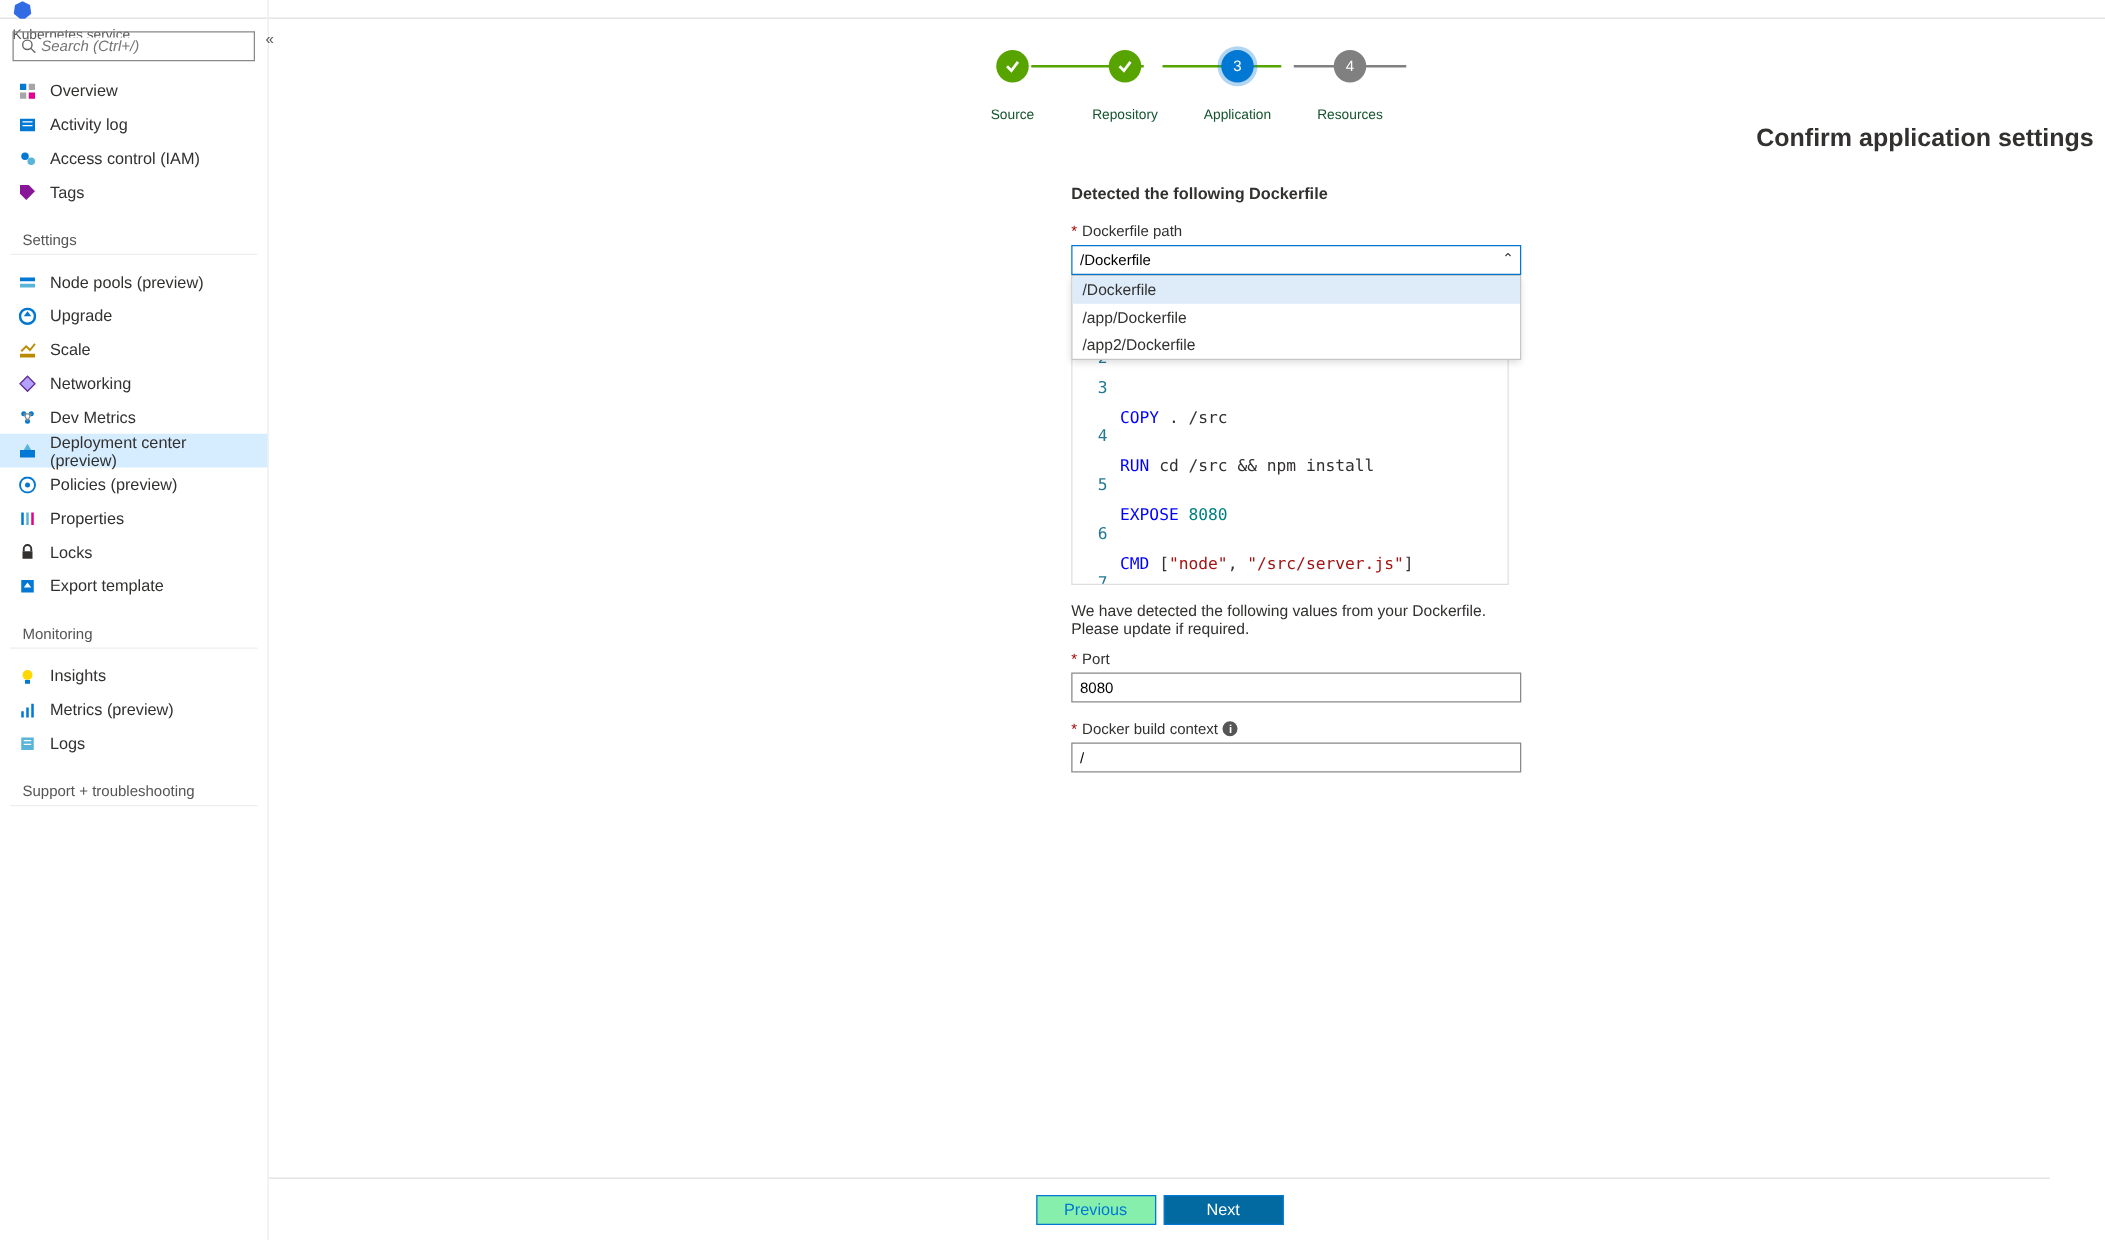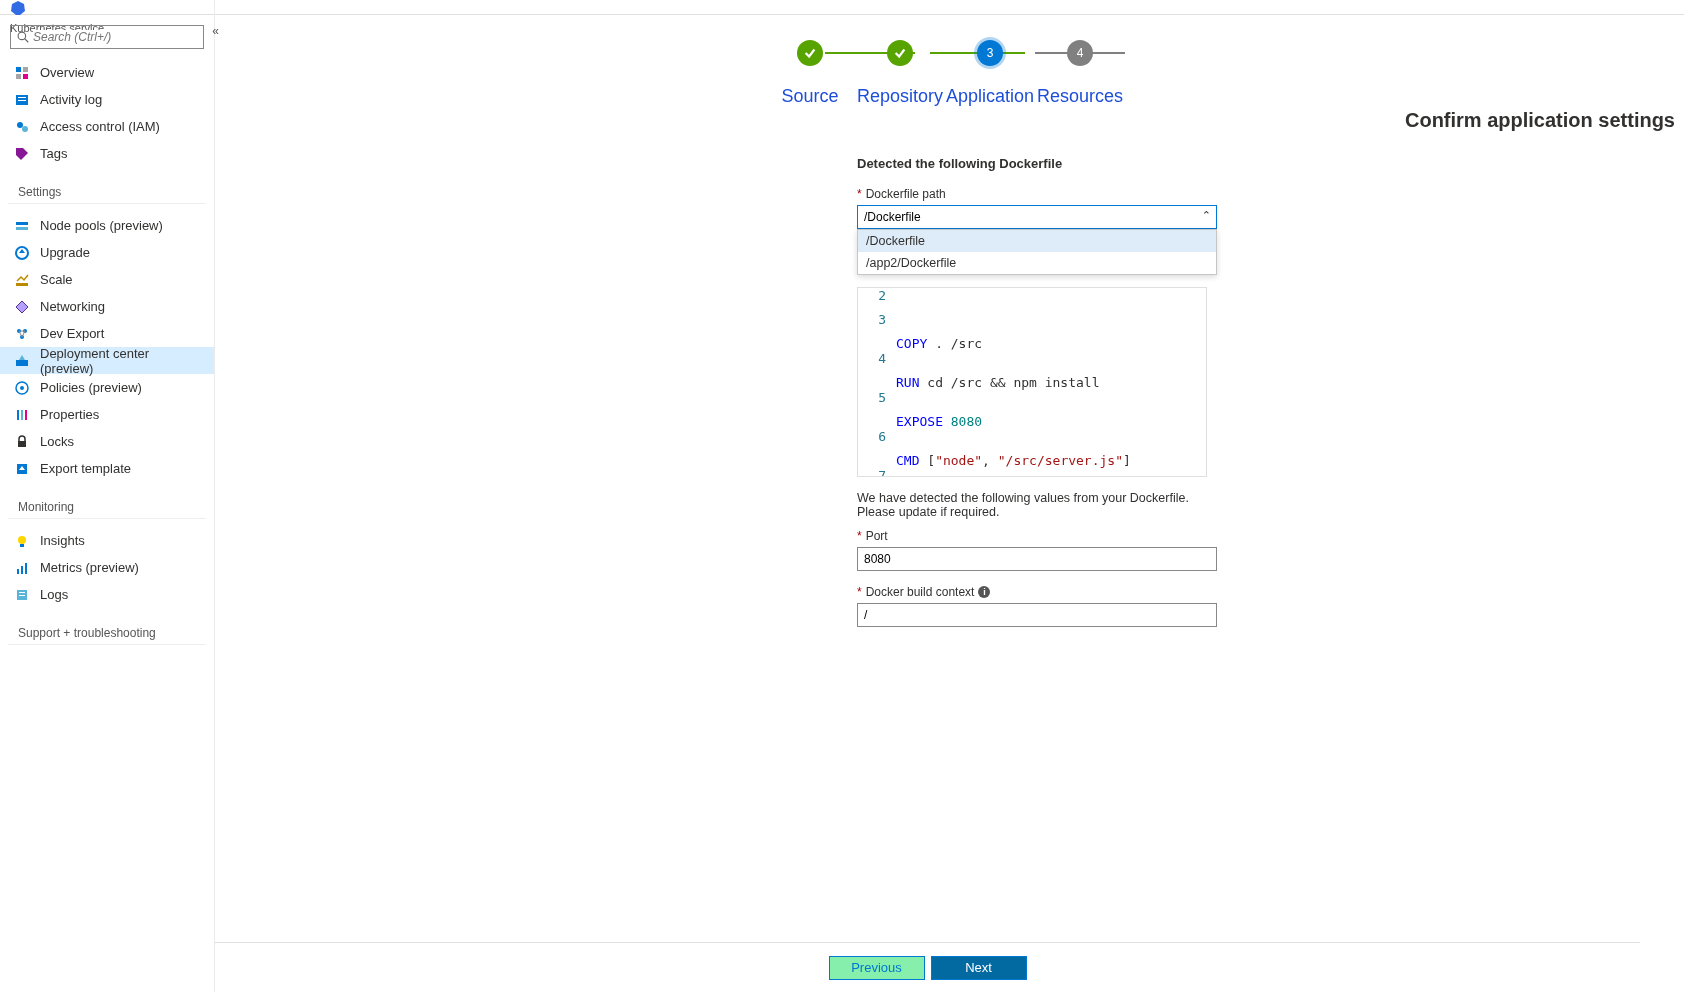--- a/index.html
+++ b/index.html
@@ -134,21 +134,21 @@
   justify-content: center;
   color: #fff;
   font-size: 12px;
 }
 .circle.complete { background: #57A300; }
 .circle.active {
   background: #0078d4;
   box-shadow: 0 0 0 3px rgba(0,120,212,.3);
 }
 .circle.pending { background: #808080; }
-.step .lbl { font-size: 18px; color: #1d4ed8; margin-top: 20px; }
+.step .lbl { font-size: 11px; color: #14532d; margin-top: 20px; }
 .connector {
   position: absolute;
   top: 12px;
   height: 2px;
   background: #57A300;
   z-index: -1;
 }
 .connector.c1 { left: 60px; width: 90px; }
 .connector.c2 { left: 165px; width: 95px; }
 .connector.c3 { left: 270px; width: 90px; background: #808080; }
@@ -400,21 +400,21 @@
         <span class="ico">
             <svg width="14" height="14">
               <circle cx="4" cy="4" r="2" fill="#0078d4"></circle>
               <circle cx="10" cy="4" r="2" fill="#0078d4"></circle>
               <circle cx="7" cy="10" r="2" fill="#0078d4"></circle>
               <line x1="4" y1="4" x2="10" y2="4" stroke="#888"></line>
               <line x1="4" y1="4" x2="7" y2="10" stroke="#888"></line>
               <line x1="10" y1="4" x2="7" y2="10" stroke="#888"></line>
             </svg>
           </span>
-        <span>Dev Export</span>
+        <span>Dev Metrics</span>
       </div>
       <div class="nav-item selected">
         <span class="ico">
             <svg width="14" height="14">
               <rect x="1" y="6" width="12" height="6" fill="#0078d4"></rect>
               <polygon points="7,1 10,6 4,6" fill="#59b4d9"></polygon>
             </svg>
           </span>
         <span>Deployment center (preview)</span>
       </div>
@@ -537,20 +537,21 @@
 
         <div class="field-label">
           <span class="req">*</span>
             <span>Dockerfile path</span>
         </div>
         <div class="combo">
           <input value="/Dockerfile" style="">
           <span class="chev">⌃</span>
           <div class="combo-dropdown">
             <div class="combo-option selected">/Dockerfile</div>
+            <div class="combo-option">/app/Dockerfile</div>
             <div class="combo-option">/app2/Dockerfile</div>
           </div>
         </div>
 
         <div class="code-block">
           <div class="code-line">
               <span class="gutter">2</span>
               <span class="code"></span>
             </div>
           <div class="code-line">

